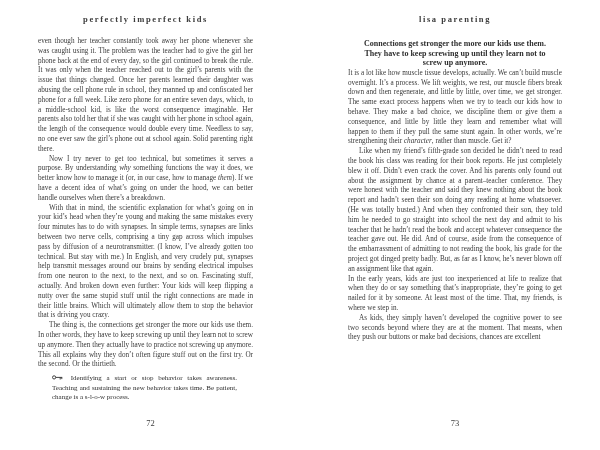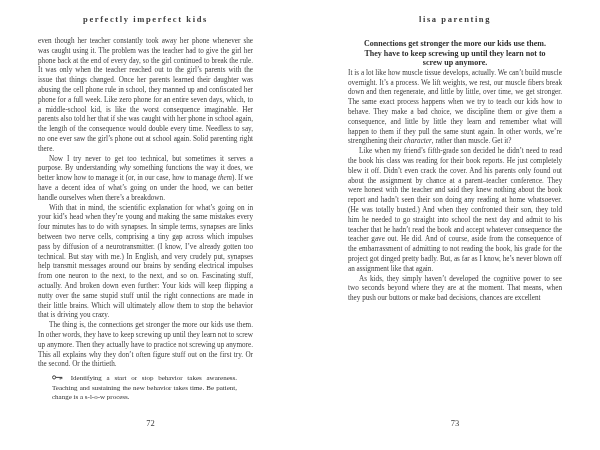--- a/index.html
+++ b/index.html
@@ -117,18 +117,19 @@
       </div>
     <div class="page-number">72</div>
   </div>
 
   <div class="page right">
     <div class="running-header">lisa parenting</div>
     <div class="page-body">
         <div class="pullquote">Connections get stronger the more our kids use them. They have to keep screwing up until they learn not to screw up anymore.</div>
         <p class="body">It is a lot like how muscle tissue develops, actually. We can’t build muscle overnight. It’s a process. We lift weights, we rest, our muscle fibers break down and then regenerate, and little by little, over time, we get stronger. The same exact process happens when we try to teach our kids how to behave. They make a bad choice, we discipline them or give them a consequence, and little by little they learn and remember what will happen to them if they pull the same stunt again. In other words, we’re strengthening their <em>character</em>, rather than muscle. Get it?</p>
         <p class="body indent">Like when my friend’s fifth-grade son decided he didn’t need to read the book his class was reading for their book reports. He just completely blew it off. Didn’t even crack the cover. And his parents only found out about the assignment by chance at a parent–teacher conference. They were honest with the teacher and said they knew nothing about the book report and hadn’t seen their son doing any reading at home whatsoever. (He was totally busted.) And when they confronted their son, they told him he needed to go straight into school the next day and admit to his teacher that he hadn’t read the book and accept whatever consequence the teacher gave out. He did. And of course, aside from the consequence of the embarrassment of admitting to not reading the book, his grade for the project got dinged pretty badly. But, as far as I know, he’s never blown off an assignment like that again.</p>
+        <p class="body">In the early years, kids are just too inexperienced at life to realize that when they do or say something that’s inappropriate, they’re going to get nailed for it by someone. At least most of the time. That, my friends, is where we step in.</p>
         <p class="body indent">As kids, they simply haven’t developed the cognitive power to see two seconds beyond where they are at the moment. That means, when they push our buttons or make bad decisions, chances are excellent</p>
       </div>
     <div class="page-number">73</div>
   </div>
 
 </div>
 
 </body></html>

